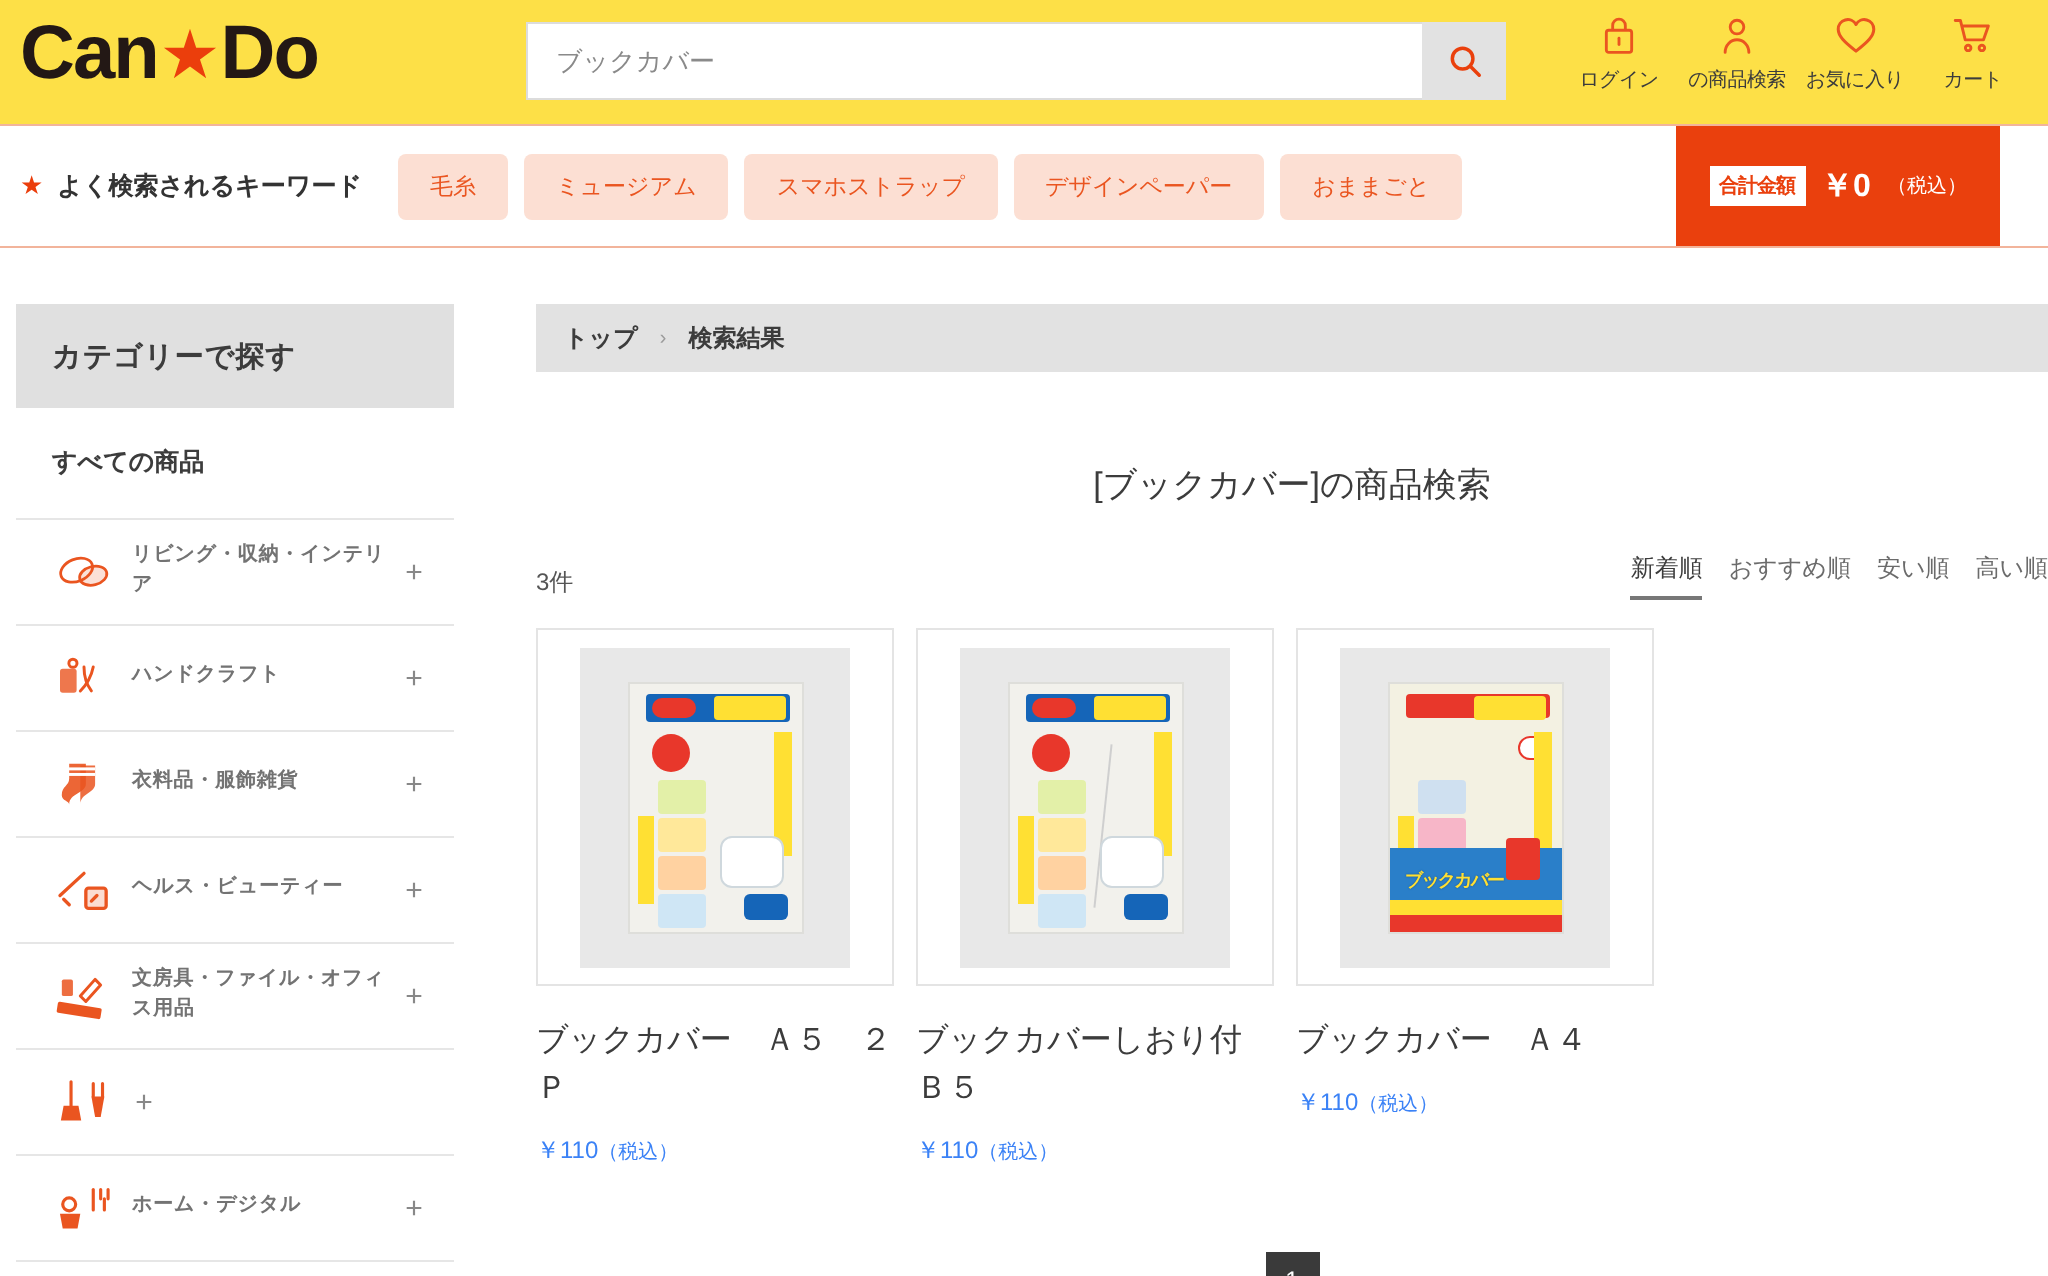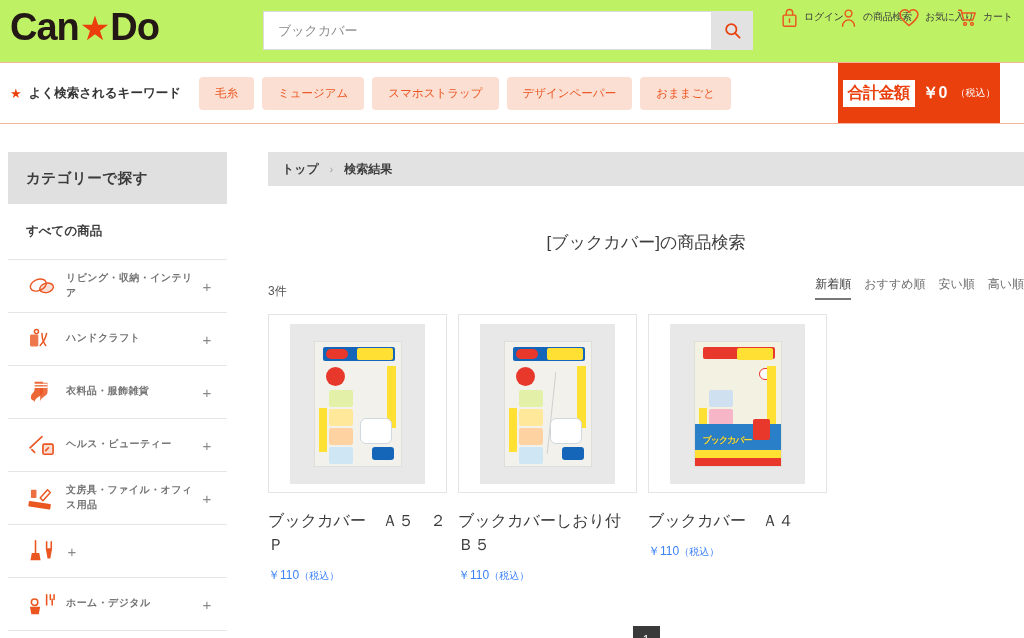--- a/index.html
+++ b/index.html
@@ -8,21 +8,21 @@
     background: #ffffff;
     font-family: "Liberation Sans", "DejaVu Sans", sans-serif;
     overflow: hidden;
   }
   body { position: relative; }
 
   
   .header {
     position: relative;
     height: 62px;
-    background: #bef264;
+    background: #fde047;
     display: flex;
     align-items: center;
   }
   .logo {
     position: absolute;
     left: 10px; top: 8px;
     display: flex;
     align-items: center;
     font-size: 38px;
     font-weight: bold;
@@ -67,21 +67,21 @@
 
   .header-icons {
     position: absolute;
     right: 8px; top: 6px;
     display: flex;
     gap: 0px;
   }
   .hicon {
     width: 59px;
     display: flex;
-    flex-direction: row;
+    flex-direction: column;
     align-items: center;
     gap: 5px;
     cursor: pointer;
   }
   .hicon .glyph { height: 22px; display: flex; align-items: center; }
   .hicon .hlabel {
     font-size: 10px;
     color: #3c3c3c;
     white-space: nowrap;
     letter-spacing: -0.3px;
@@ -129,21 +129,21 @@
     background: #ea400d;
     display: flex;
     align-items: center;
     justify-content: center;
     gap: 8px;
     cursor: pointer;
   }
   .total-badge {
     background: #ffffff;
     color: #ea400d;
-    font-size: 16px;
+    font-size: 10px;
     font-weight: bold;
     padding: 3px 5px;
     letter-spacing: -0.5px;
   }
   .total-amount {
     color: #ffffff;
     font-size: 16px;
     font-weight: bold;
   }
   .total-tax { color: #ffffff; font-size: 10px; }

